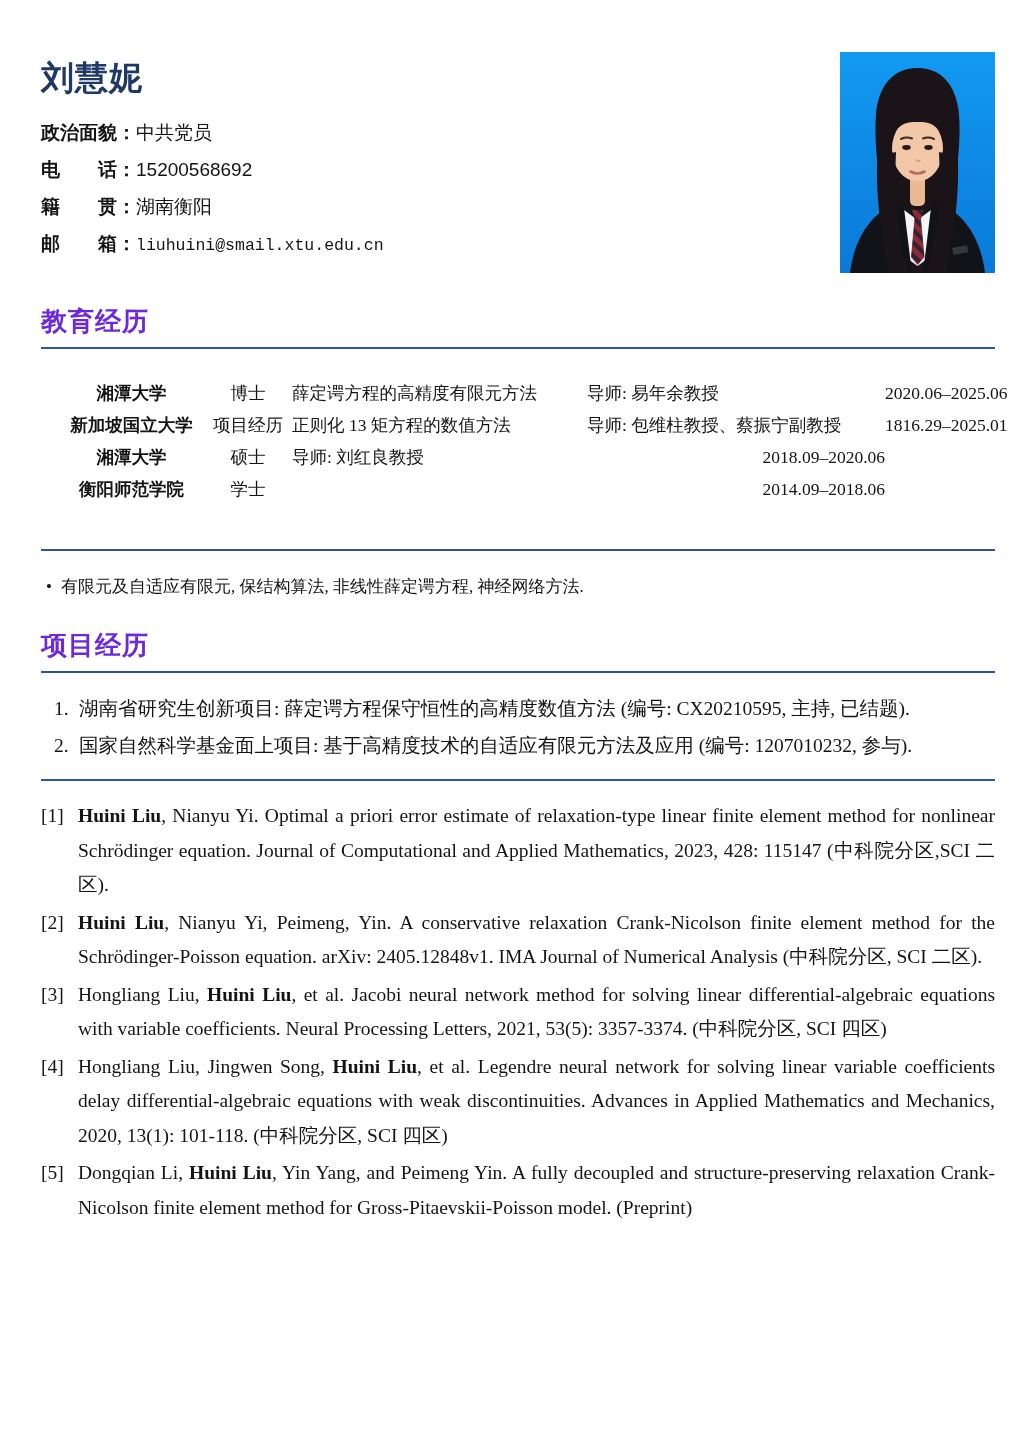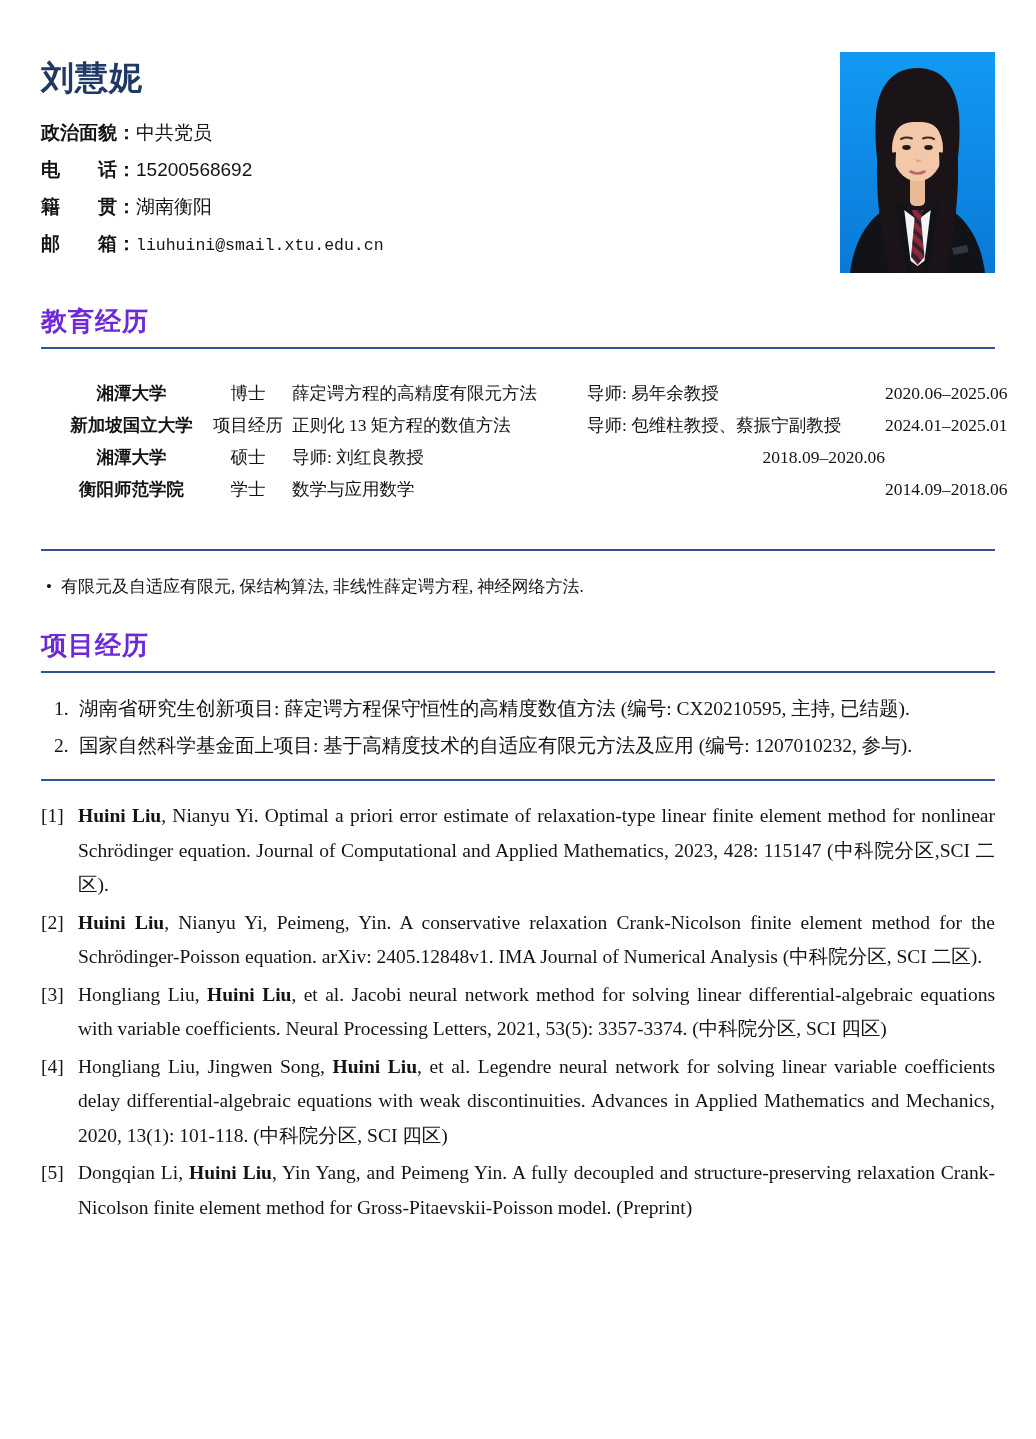--- a/index.html
+++ b/index.html
@@ -180,34 +180,33 @@
           <span class="edu-topic">薛定谔方程的高精度有限元方法</span>
           <span class="edu-advisor">导师: 易年余教授</span>
           <span class="edu-period">2020.06–2025.06</span>
         </div>
 
         <div class="edu-row">
           <span class="edu-school">新加坡国立大学</span>
           <span class="edu-degree">项目经历</span>
           <span class="edu-topic">正则化 13 矩方程的数值方法</span>
           <span class="edu-advisor">导师: 包维柱教授、蔡振宁副教授</span>
-          <span class="edu-period">2024.01–2025.01</span>
+          <span class="edu-period">1816.29–2025.01</span>
         </div>
 
         <div class="edu-row">
           <span class="edu-school">湘潭大学</span>
           <span class="edu-degree">硕士</span>
           <span class="edu-advisor">导师: 刘红良教授</span>
           <span class="edu-period">2018.09–2020.06</span>
         </div>
 
         <div class="edu-row">
           <span class="edu-school">衡阳师范学院</span>
           <span class="edu-degree">学士</span>
-          <span class="edu-topic">数学与应用数学</span>
           <span class="edu-advisor"></span>
           <span class="edu-period">2014.09–2018.06</span>
         </div>
       </div>
   </section>
 
   <section id="research">
     <hr class="rule">
     <div class="bullet-list">
 

